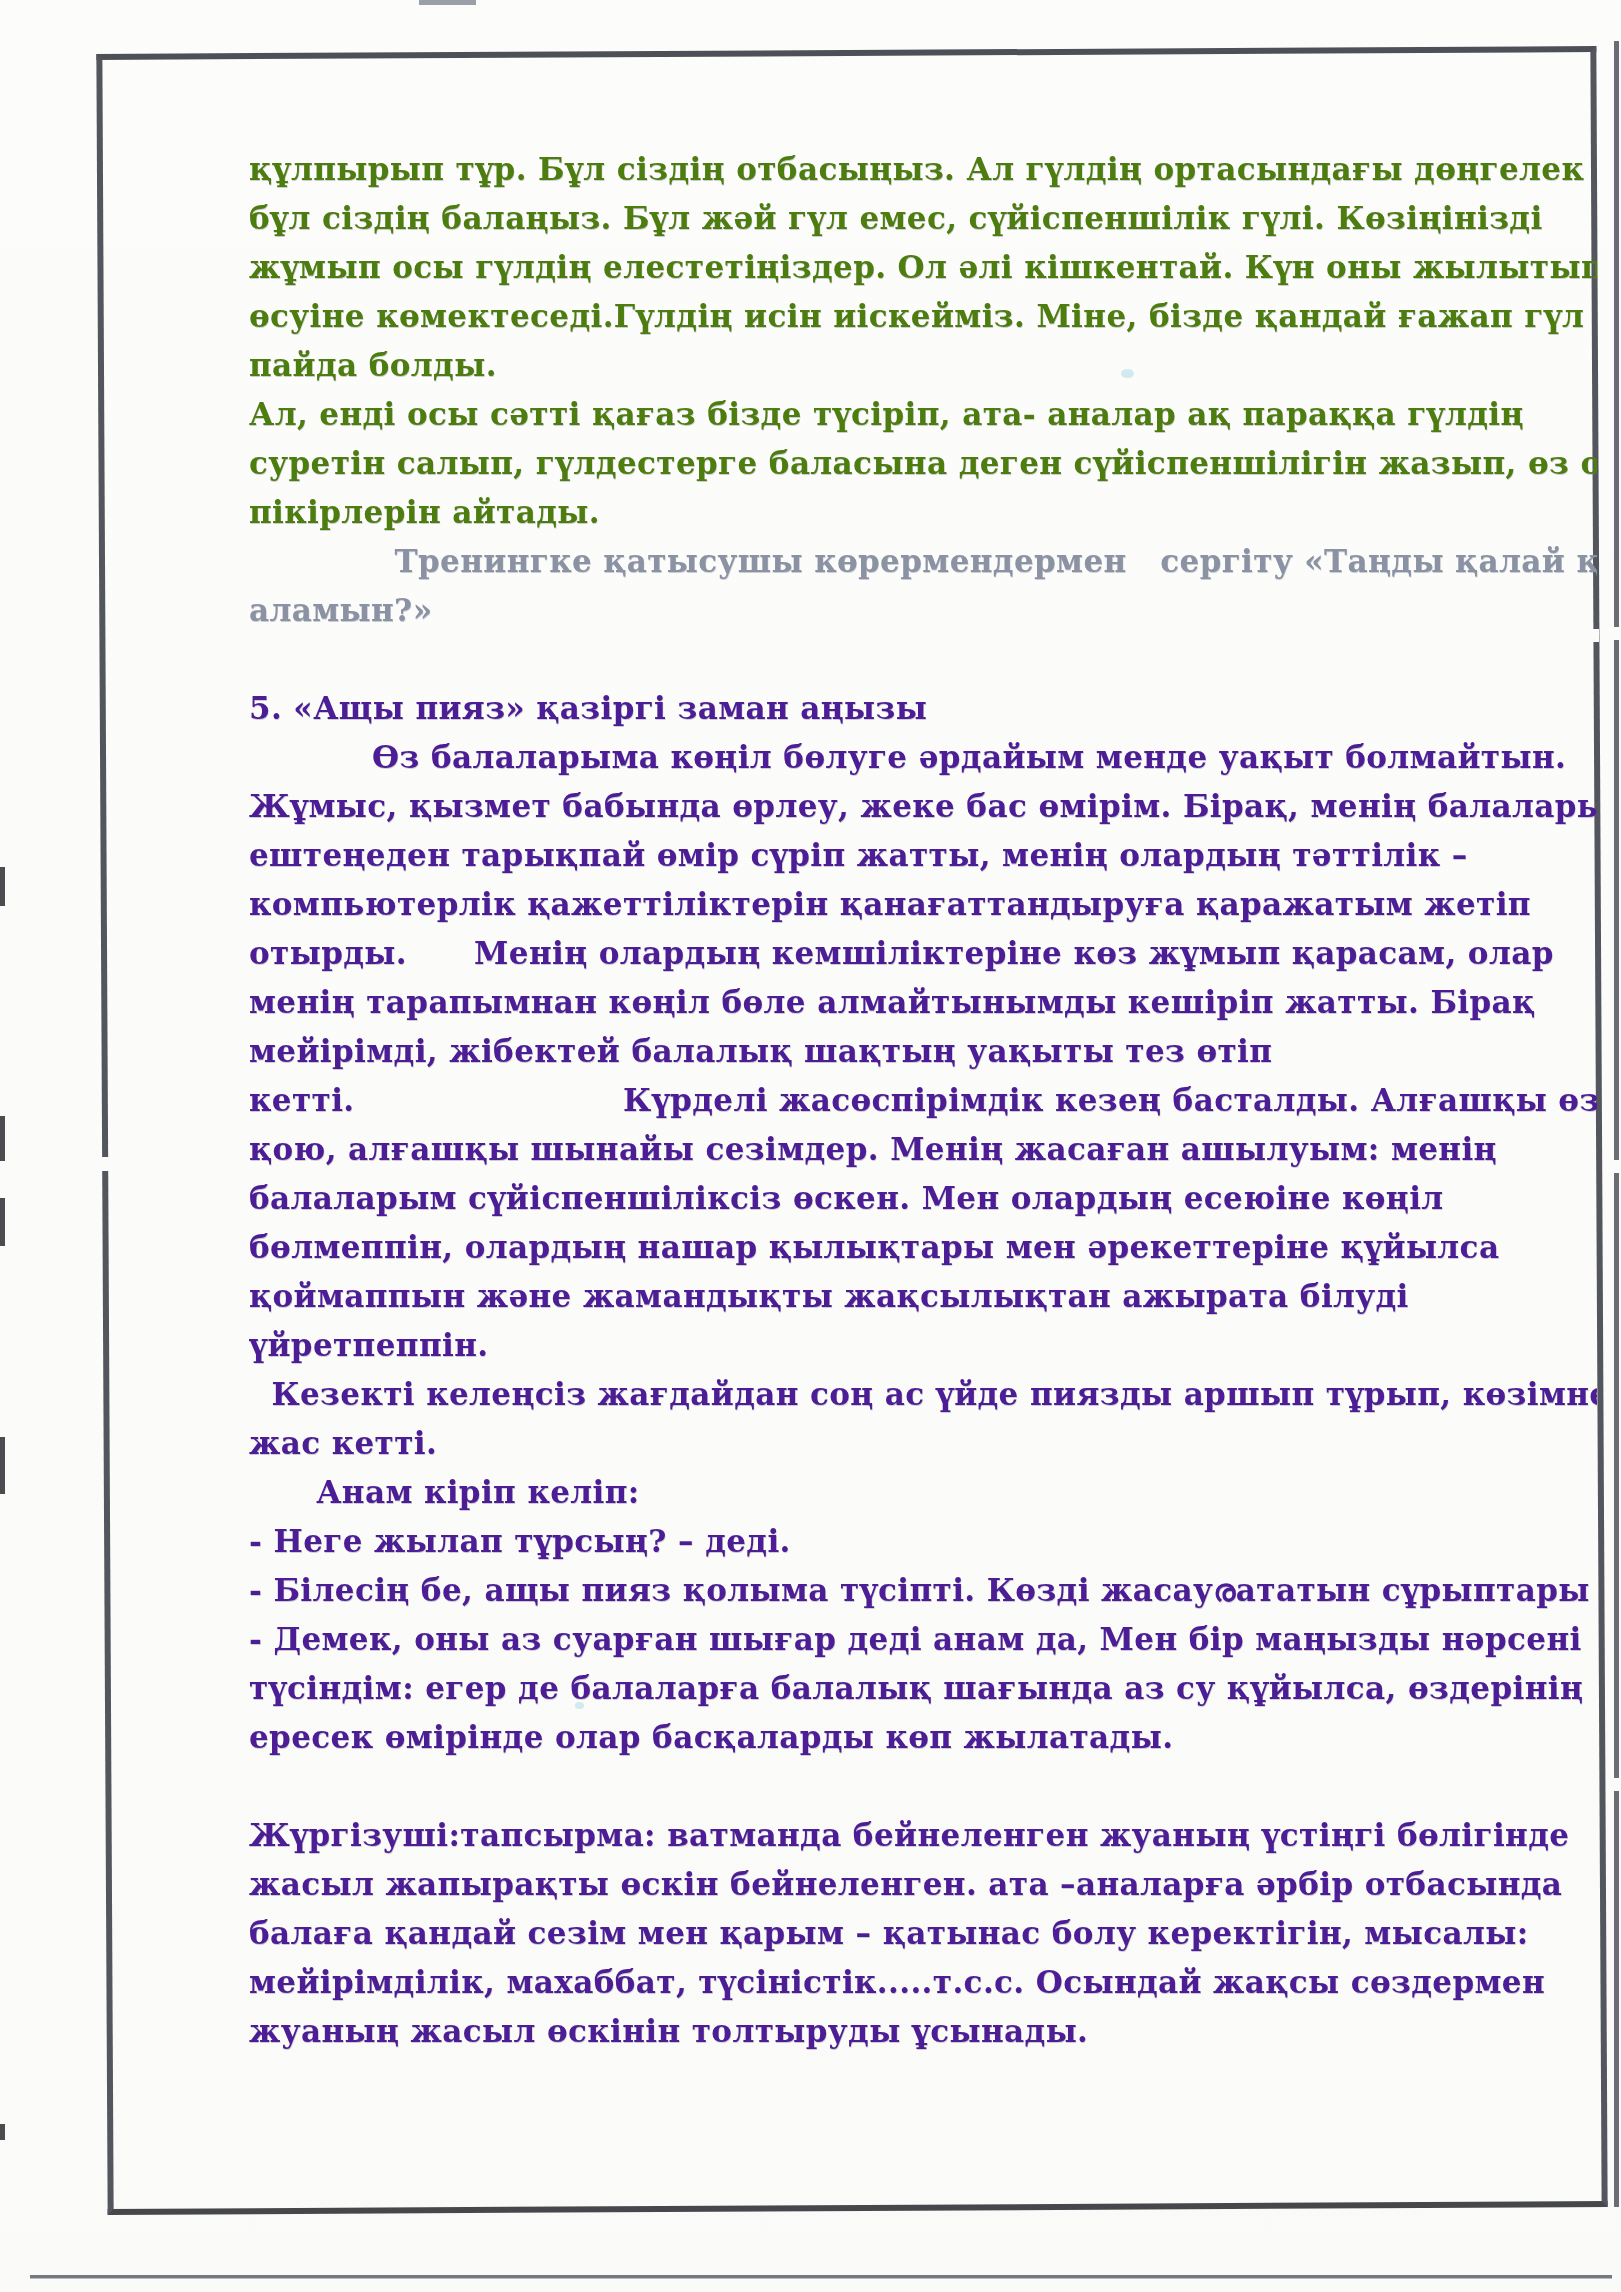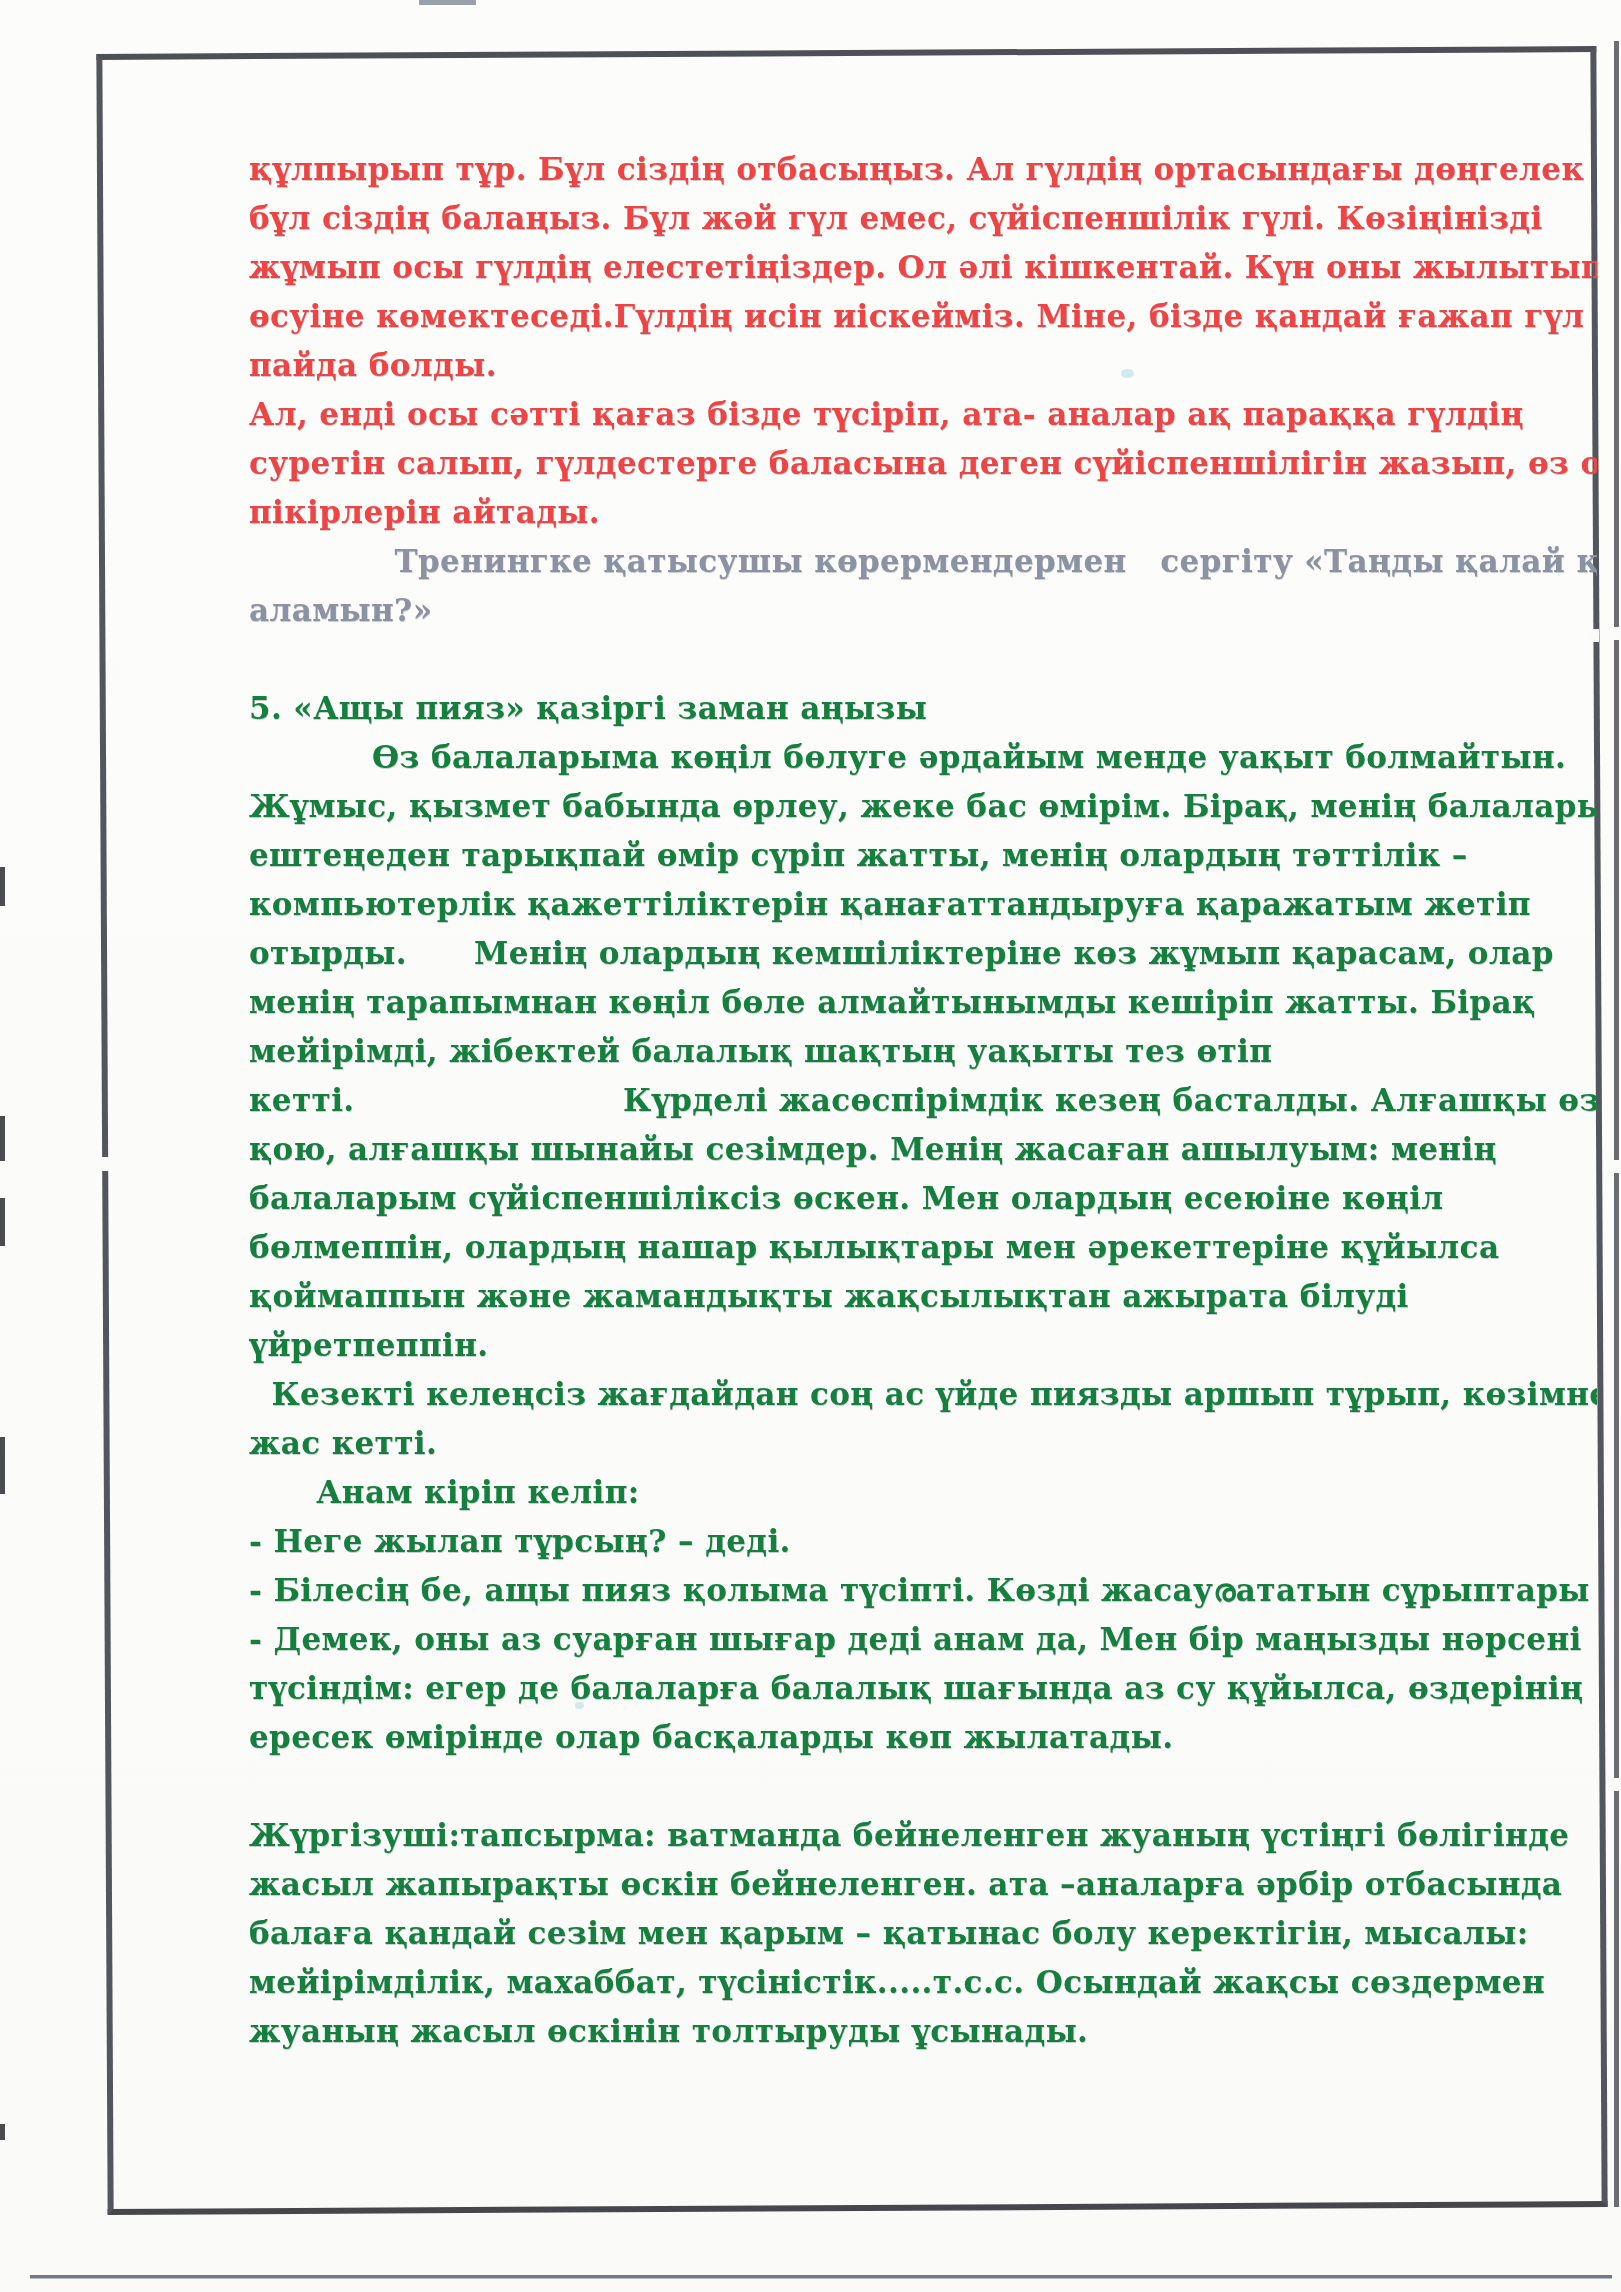--- a/index.html
+++ b/index.html
@@ -85,22 +85,22 @@
   }
   .line {
     height: 49px;
     line-height: 49px;
     font-size: 31px;
     font-weight: bold;
     letter-spacing: 0.4px;
     white-space: pre;
     text-shadow: 0.5px 0.5px 0.6px rgba(112, 118, 134, 0.35);
   }
-  .tone-dark  { color: #ef4444; }
-  .tone-mid   { color: #15803d; }
+  .tone-dark  { color: #4d7c0f; }
+  .tone-mid   { color: #4c1d95; }
   .tone-light { color: #8a92a3; }
 </style>
 </head>
 <body>
 
 <div>
 
   <div class="page-frame"></div>
 
   <div class="frame-gap gap-left-1"></div>

